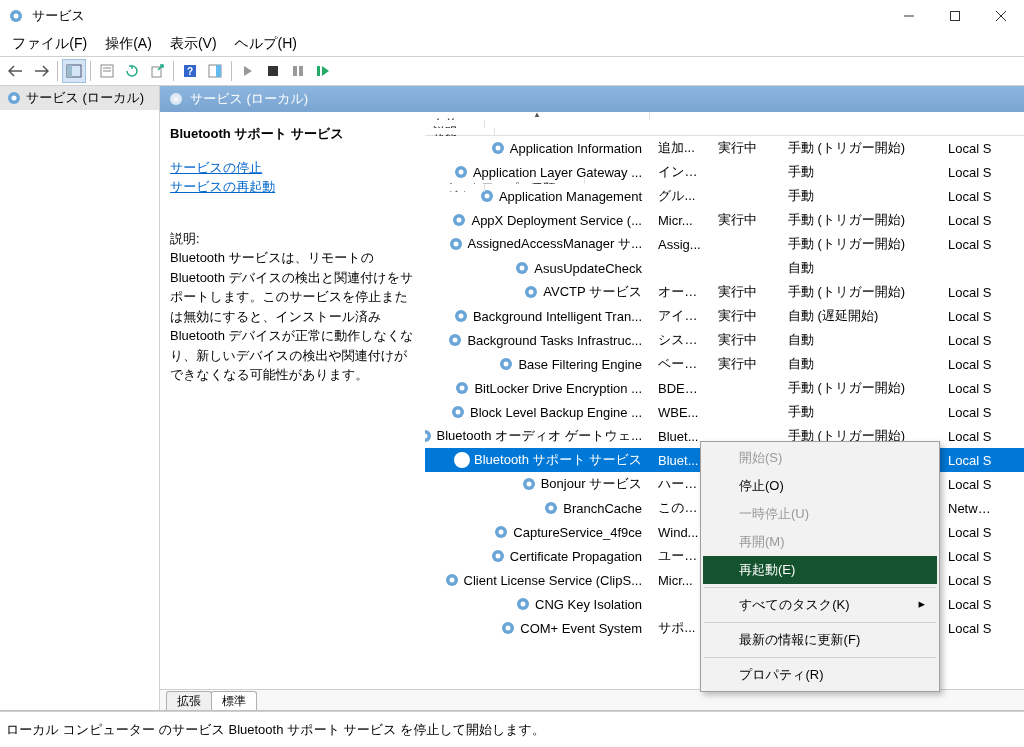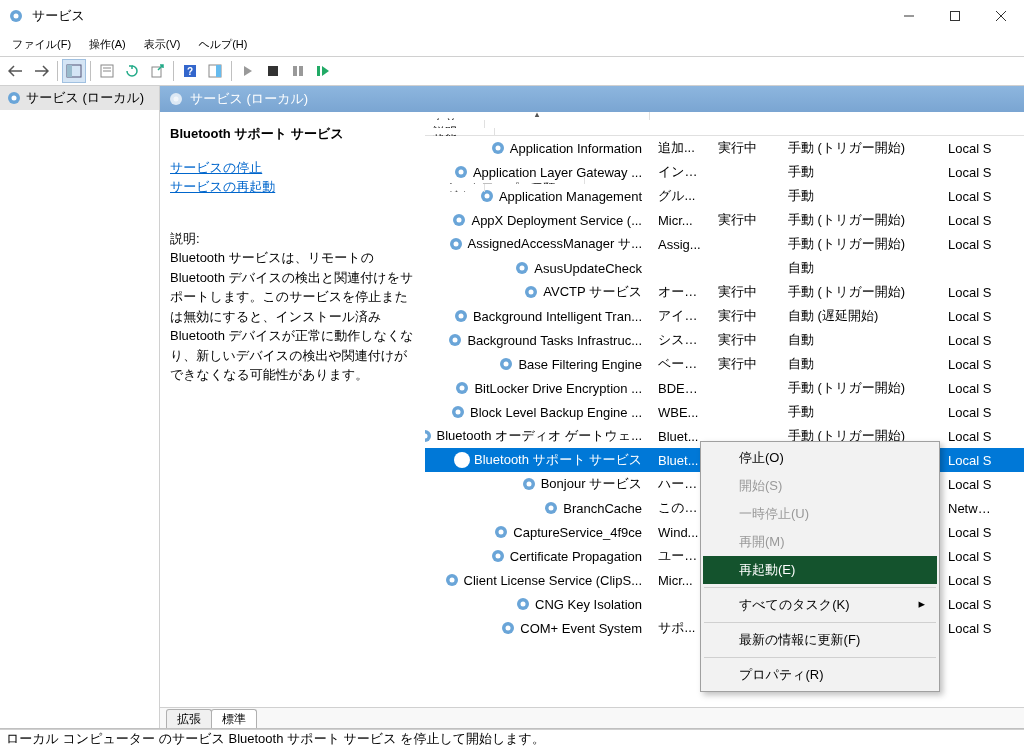--- a/index.html
+++ b/index.html
@@ -3,21 +3,21 @@
 <meta charset="utf-8">
 <style>
 * { margin: 0; padding: 0; box-sizing: border-box; font-family: "Yu Gothic UI", "Meiryo", sans-serif; }
 body { width: 1024px; height: 747px; background: #fff; font-size: 13px; overflow: hidden; display: flex; flex-direction: column; }
 .titlebar { display: flex; align-items: center; height: 32px; padding: 0 0 0 8px; }
 .titlebar-icon { width: 16px; height: 16px; margin-right: 8px; display: flex; align-items: center; justify-content: center; }
 .titlebar-text { flex: 1; font-size: 13px; }
 .win-controls { display: flex; }
 .win-btn { width: 46px; height: 32px; display: flex; align-items: center; justify-content: center; color: #333; }
 .menubar { display: flex; height: 24px; align-items: center; padding: 0 4px; gap: 2px; }
-.menu-item { padding: 2px 8px; cursor: default; font-size: 11px; }
+.menu-item { padding: 2px 8px; cursor: default; font-size: 14px; }
 .toolbar { display: flex; align-items: center; height: 30px; padding: 2px 4px; border-top: 1px solid #d0d0d0; border-bottom: 1px solid #d0d0d0; gap: 1px; }
 .tb-btn { width: 24px; height: 24px; display: flex; align-items: center; justify-content: center; border: 1px solid transparent; }
 .tb-btn.active { border: 1px solid #a0c0e0; background: #d5e5f5; }
 .tb-sep { width: 1px; height: 20px; background: #c0c0c0; margin: 0 3px; }
 .body-area { flex: 1; display: flex; border-bottom: 1px solid #c0c0c0; overflow: hidden; }
 .tree-pane { width: 160px; border-right: 1px solid #d0d0d0; }
 .tree-item { display: flex; align-items: center; padding: 3px 6px; gap: 4px; }
 .tree-item.sel { background: #e5e5e5; }
 .content-pane { flex: 1; display: flex; flex-direction: column; overflow: hidden; position: relative; }
 .content-header { background: linear-gradient(#8db6df, #7aa5d2); color: #fff; height: 26px; display: flex; align-items: center; padding: 0 8px; gap: 6px; font-size: 13px; }
@@ -36,21 +36,21 @@
 .row { display: flex; height: 24px; align-items: center; font-size: 13px; }
 .row .cell { padding: 0 8px; overflow: hidden; white-space: nowrap; text-overflow: ellipsis; }
 .row .c-name { width: 225px; display: flex; align-items: center; gap: 4px; justify-content: flex-end; }
 .row .c-desc { width: 60px; } .row .c-state { width: 70px; } .row .c-start { width: 160px; } .row .c-logon { width: 60px; }
 .row.selected { background: #0078d7; color: #fff; }
 .row.selected .c-name::before { content: ""; width: 16px; height: 16px; background: #fff; border-radius: 50%; flex-shrink: 0; }
 .gear-icon { width: 16px; height: 16px; flex-shrink: 0; }
 .tabs-strip { height: 21px; display: flex; align-items: flex-end; padding-left: 6px; background: #f8f8f8; border-top: 1px solid #d0d0d0; }
 .tab { padding: 1px 10px; border: 1px solid #b0b0b0; border-bottom: none; background: #fff; font-size: 12px; margin-right: -1px; border-radius: 3px 3px 0 0; position: relative; top: 1px; }
 .tab.inactive { background: #f0f0f0; margin-top: 14px; }
-.statusbar { height: 18px; padding: 2px 6px; font-size: 13px; border-top: 1px solid #d0d0d0; display: flex; align-items: center; }
+.statusbar { height: 36px; padding: 2px 6px; font-size: 13px; border-top: 1px solid #d0d0d0; display: flex; align-items: center; }
 .context-menu { position: absolute; background: #f2f2f2; border: 1px solid #a0a0a0; box-shadow: 3px 3px 6px rgba(0,0,0,.25); width: 240px; padding: 2px; font-size: 13px; z-index: 100; }
 .cm-item { padding: 5px 30px 5px 36px; position: relative; }
 .cm-item.disabled { color: #999; }
 .cm-item.highlighted { background: #14532d; color: #fff; }
 .cm-item.submenu::after { content: "▸"; position: absolute; right: 12px; }
 .cm-sep { height: 1px; background: #d0d0d0; margin: 3px 1px; }
 </style>
 </head>
 <body>
 
@@ -475,22 +475,22 @@
           </div>
       </div>
     </div>
 
     <div class="tabs-strip">
       <div class="tab inactive">拡張</div>
       <div class="tab">標準</div>
     </div>
 
     <div class="context-menu" id="context-menu" style="left:540px; top:355px;">
+        <div class="cm-item disabled">開始(S)</div>
         <div class="cm-item">停止(O)</div>
-        <div class="cm-item disabled">開始(S)</div>
         <div class="cm-item disabled">一時停止(U)</div>
         <div class="cm-item disabled">再開(M)</div>
         <div class="cm-item highlighted">再起動(E)</div>
         <div class="cm-sep"></div>
         <div class="cm-item submenu">すべてのタスク(K)</div>
         <div class="cm-sep"></div>
         <div class="cm-item">最新の情報に更新(F)</div>
         <div class="cm-sep"></div>
         <div class="cm-item">プロパティ(R)</div>
       </div>

